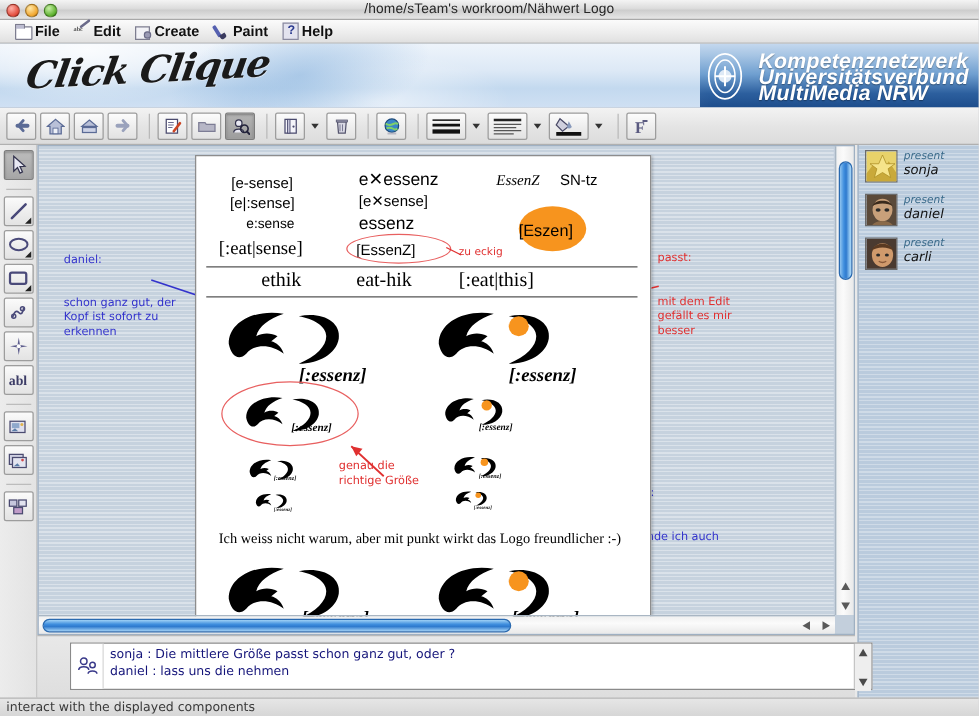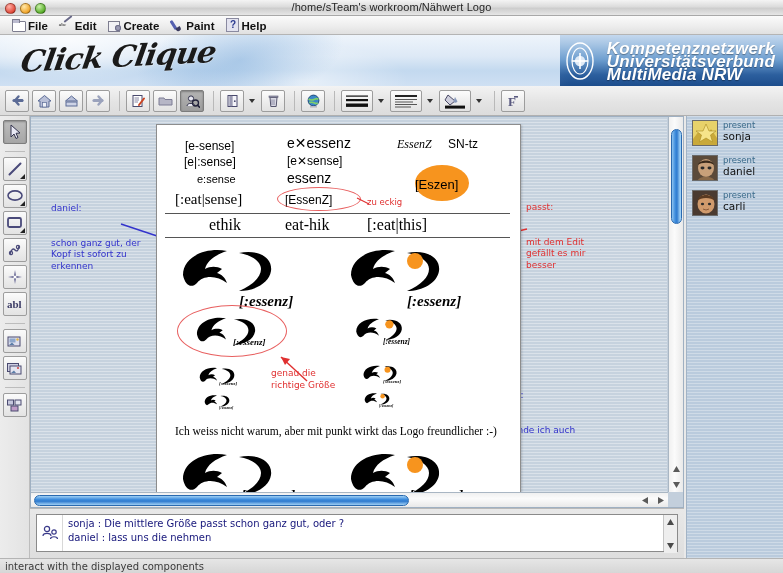--- a/index.html
+++ b/index.html
@@ -263,37 +263,38 @@
   }
 
   
   .userpanel {
     position:absolute; left:686px; top:116px; width:97px; height:442px;
     background:
       repeating-linear-gradient(0deg, rgba(255,255,255,.30) 0px, rgba(255,255,255,.30) 1px, rgba(255,255,255,0) 1px, rgba(255,255,255,0) 3px),
       #bacbdd;
     border-left:1px solid #a2b3c5;
   }
-  .user-row { position:absolute; left:5px; display:flex; gap:5px; align-items:flex-start; }
+  .user-row { position:absolute; left:5px; display:flex; gap:5px; align-items:flex-start;font-style:italic; }
   .avatar { width:26px; height:26px; border:1px solid #6a6a6a; overflow:hidden; position:relative; }
   .u-meta { line-height:11px; }
   .u-status { font-size:8.5px; color:#3a6a8a; font-family:"DejaVu Sans", sans-serif; }
   .u-name { font-size:10.5px; color:#101010; font-family:"DejaVu Sans", sans-serif; }
 
   
   .chatwrap {
     position:absolute; left:30px; top:508px; width:654px; height:50px;
     background: linear-gradient(to bottom, #e8e8e8, #dedede);
     border-top:1px solid #b8b8b8;
     padding: 5px 6px 0 6px;
   }
   .chatbox {
     position:relative; width:642px; height:38px;
     background:#fff; border:1px solid #8a8a8a;
     display:flex;
+    margin-left:20px;
   }
   .chat-icon-cell {
     width: 26px; display:flex; align-items:center; justify-content:center;
     background:#fff; border-right:1px solid #d8d8d8;
   }
   .chat-lines { flex:1; padding:2px 0 0 5px; overflow:hidden; }
   .chat-line {
     font-family:"DejaVu Sans", sans-serif; font-size:10px; color:#15157a;
     line-height:14px; white-space:nowrap;
   }

